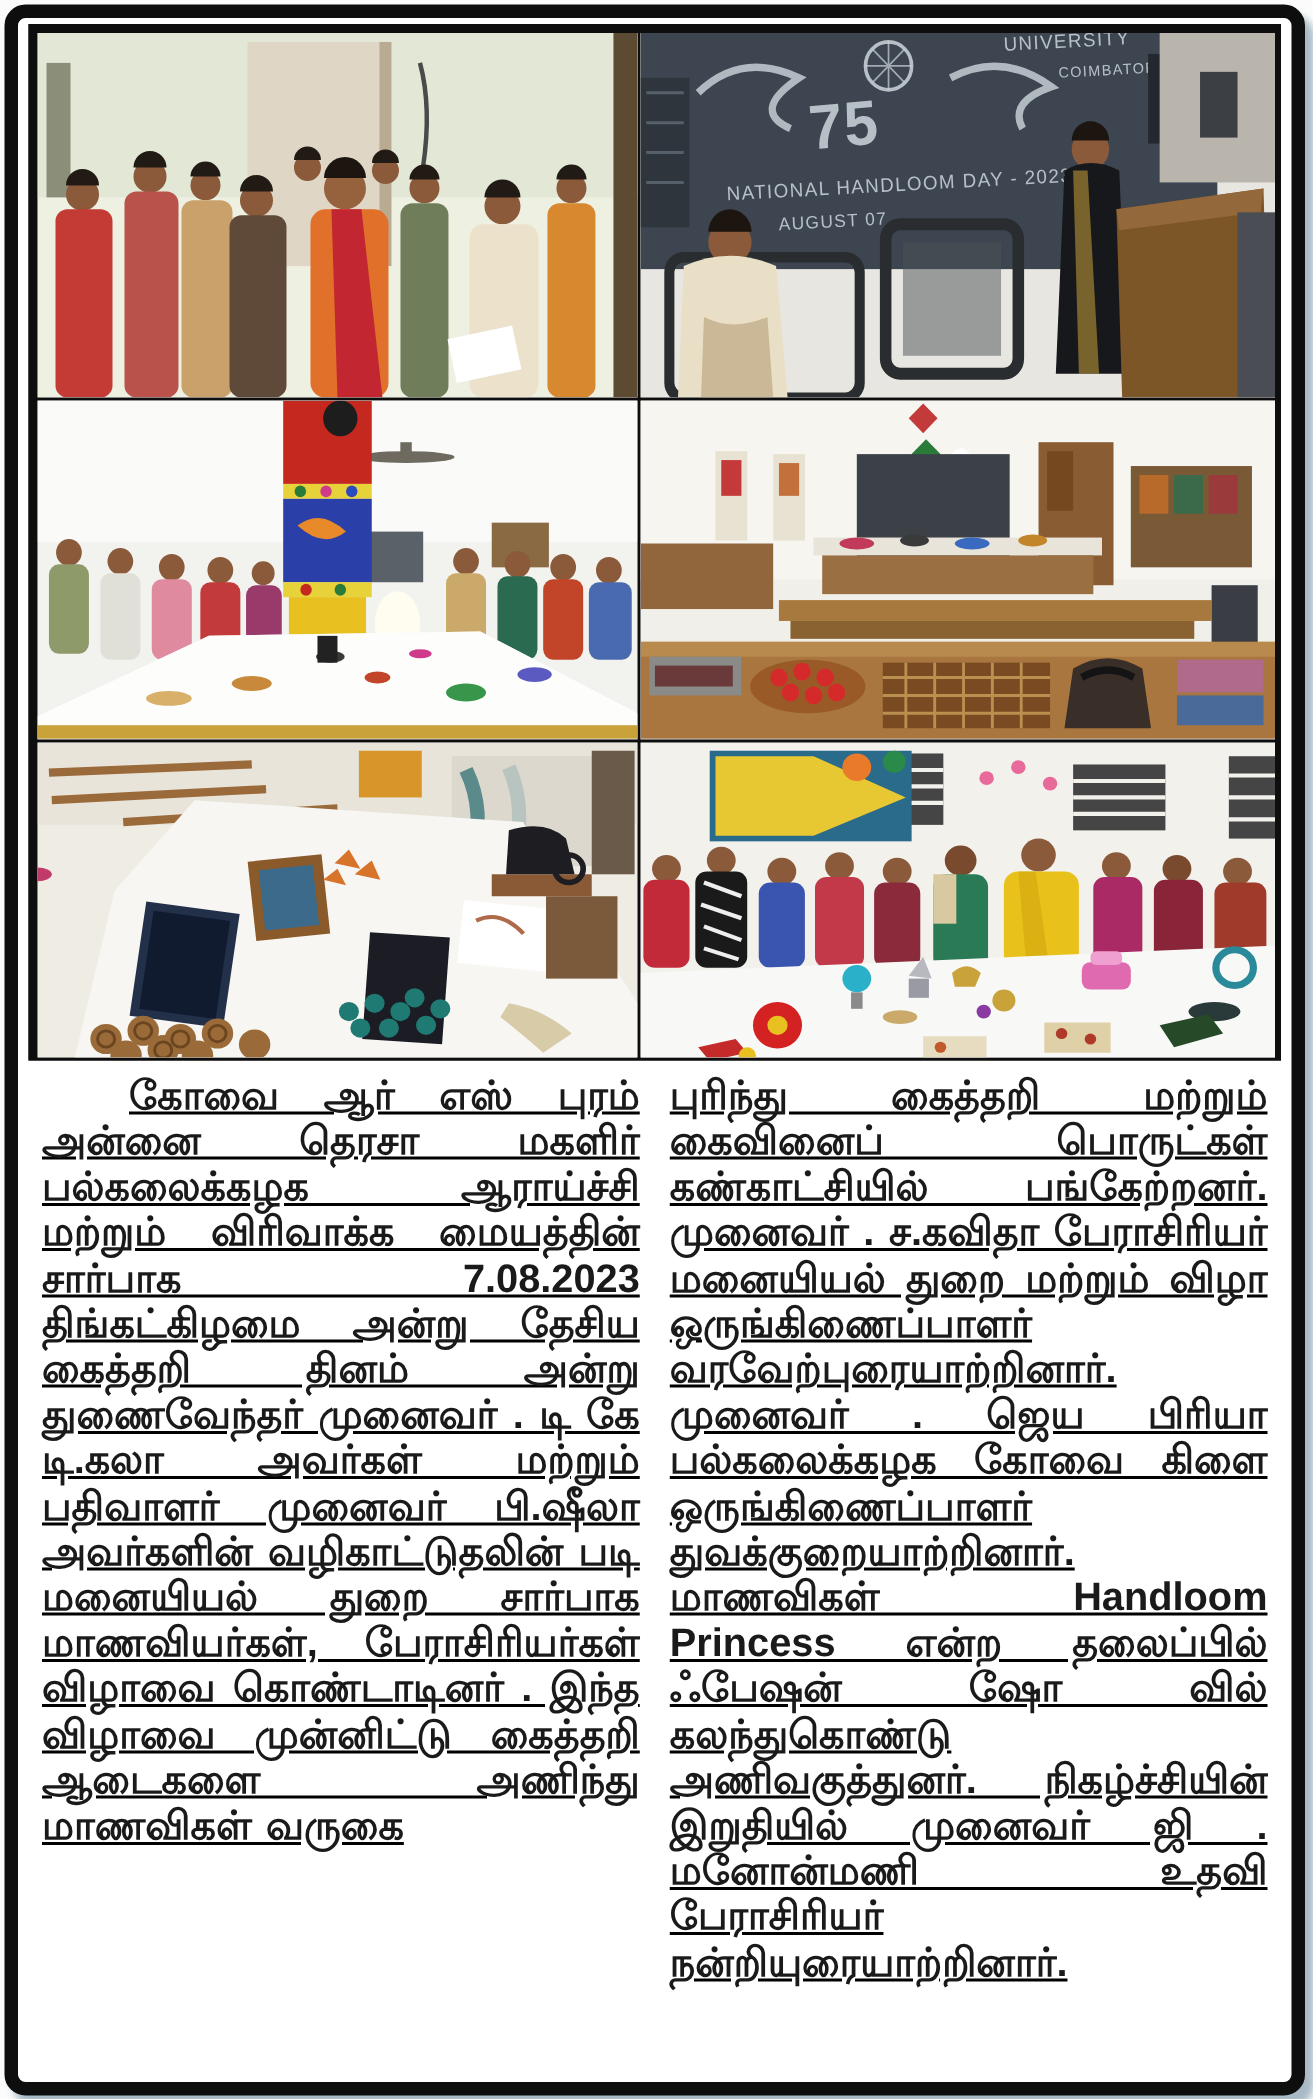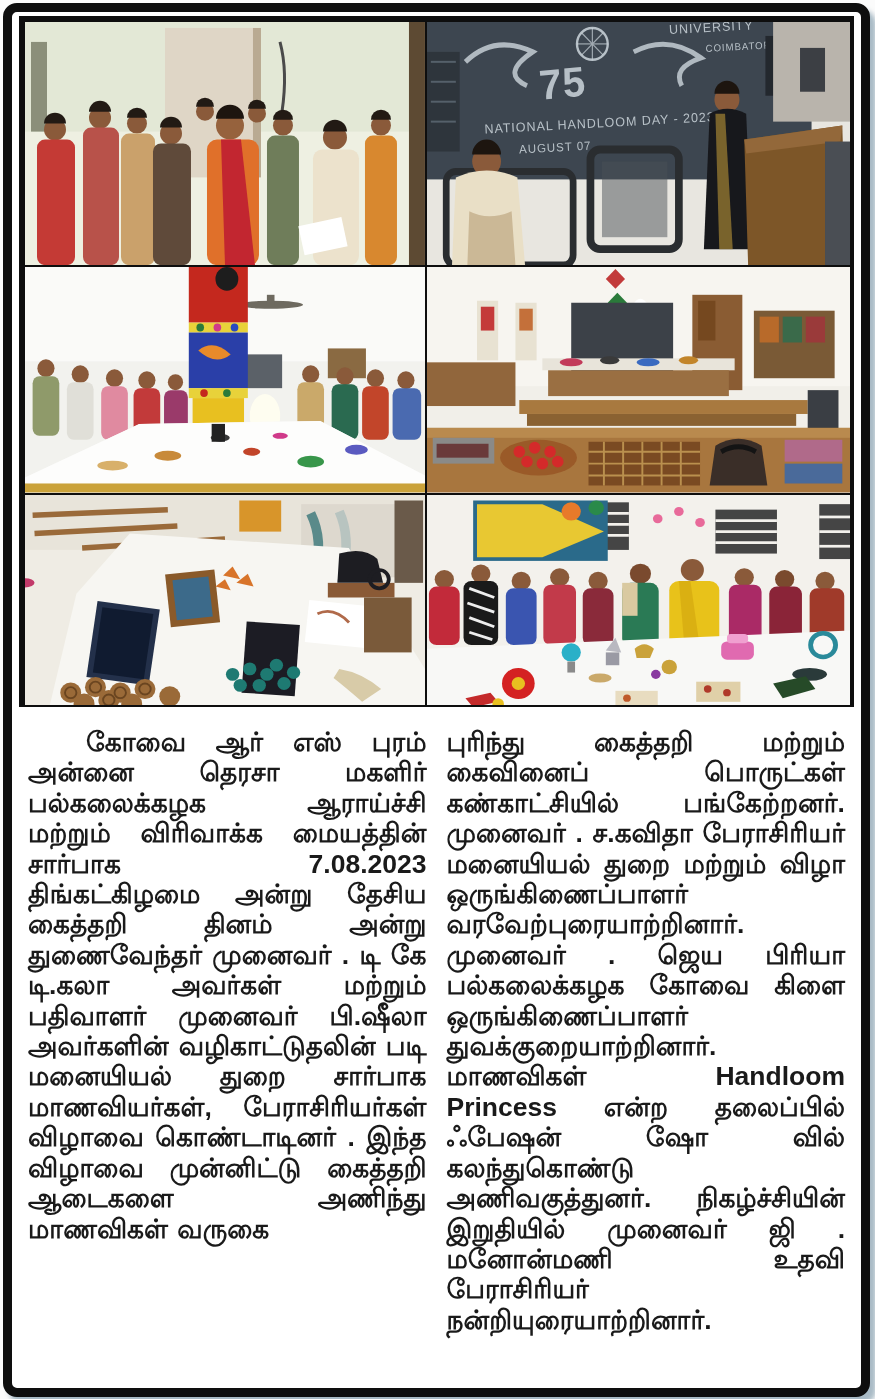--- a/index.html
+++ b/index.html
@@ -26,23 +26,24 @@
     display:grid;
     grid-template-columns:48.6% 51.4%;
     grid-template-rows:35.8% 33.2% 31%;
     gap:2px;
   }
   .photo{position:relative;overflow:hidden;background:#ddd;}
   .photo svg{display:block;width:100%;height:100%;}
   .article{
     display:flex;
     gap:20px;
-    padding:20px 16px 0 16px;
+    padding:8px 16px 0 16px;
     height:668px;
     overflow:hidden;
+    text-decoration:underline;
   }
   .col{
     flex:1;
     font-size:26.5px;
     font-weight:bold;
     line-height:30.4px;
     text-align:justify;
     color:#1a1a1a;
     word-spacing:2px;
   }

